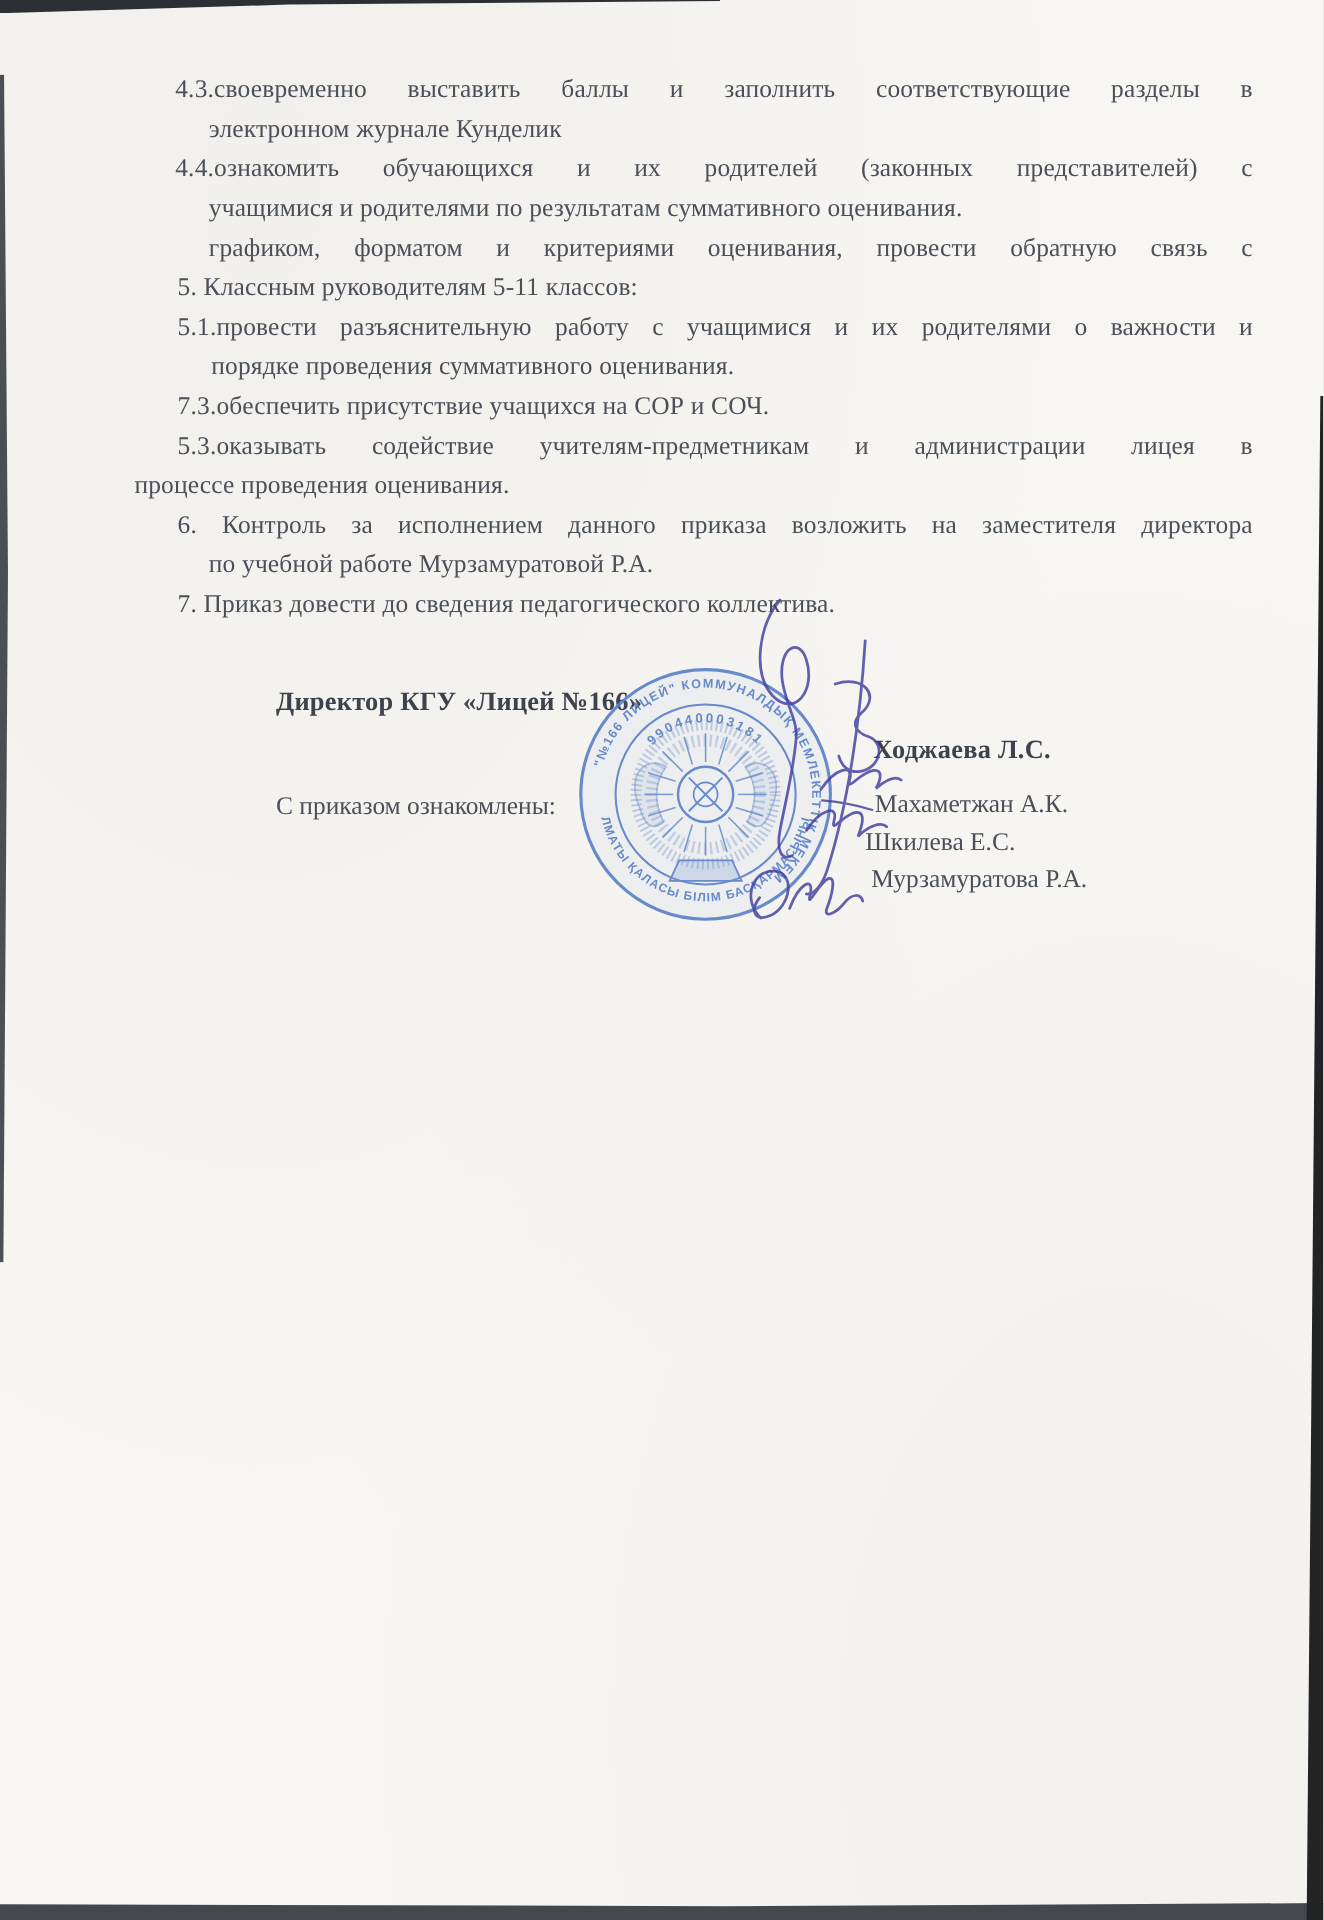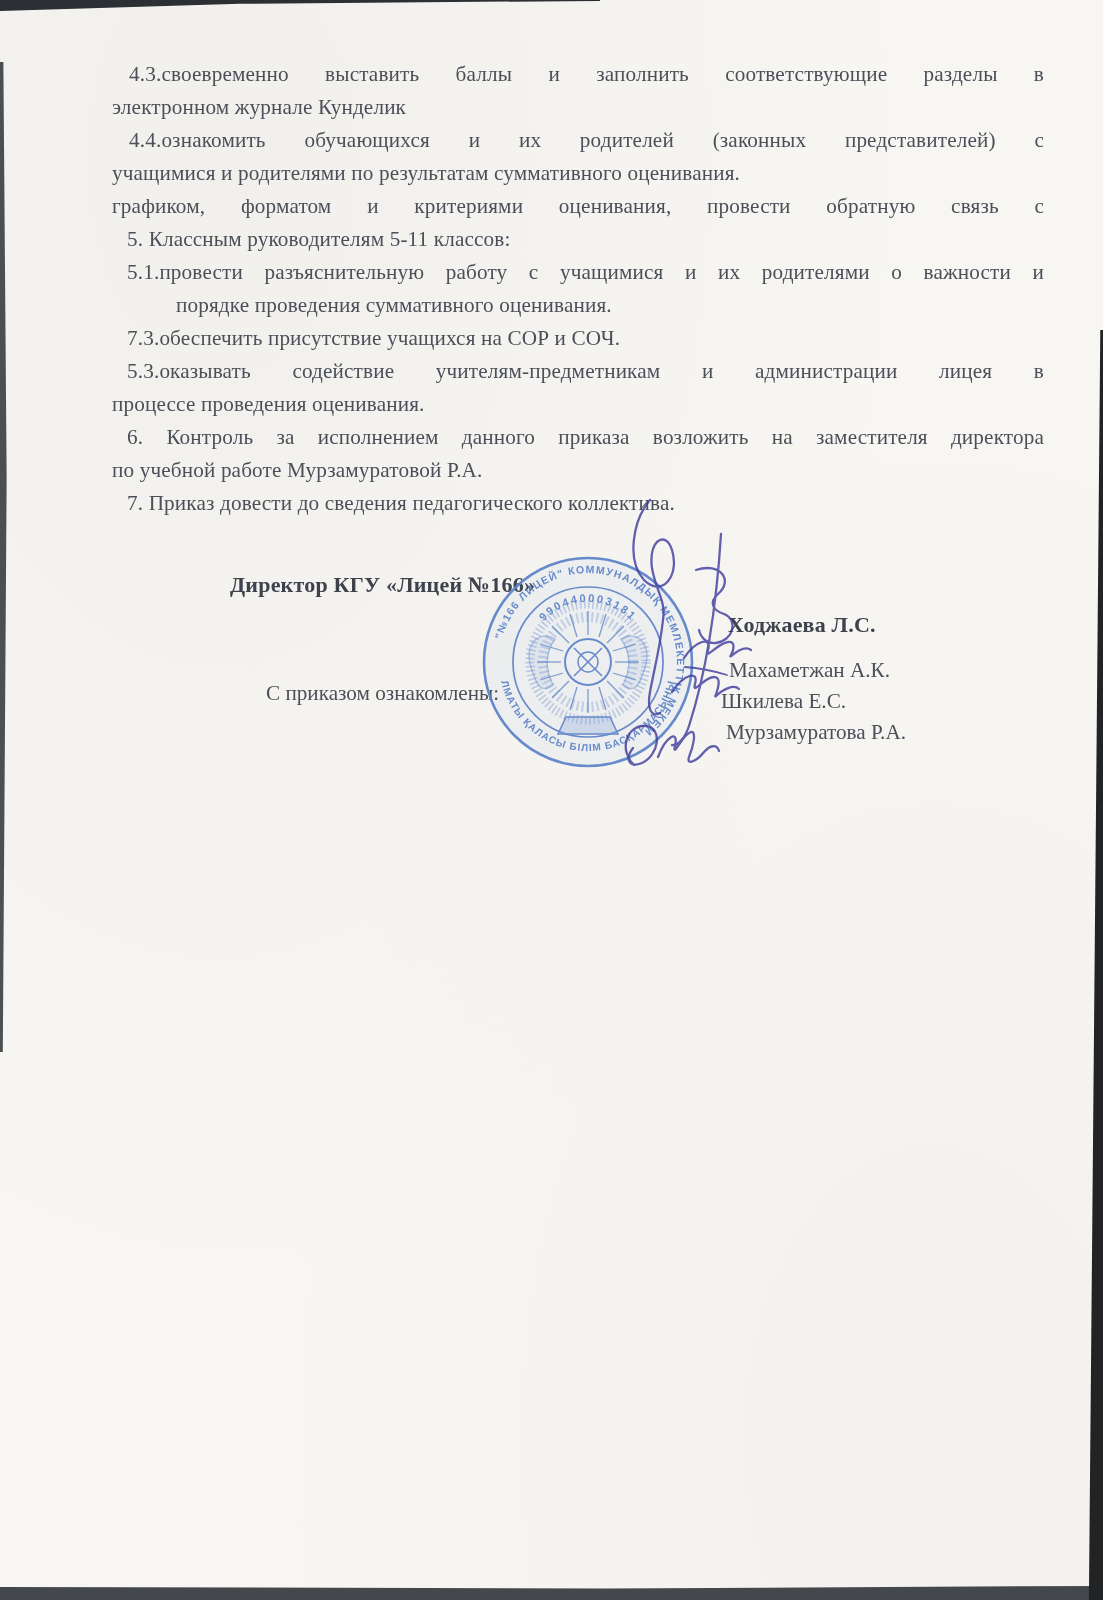--- a/index.html
+++ b/index.html
@@ -20,23 +20,23 @@
   .band-right{right:0;top:330px;width:15px;height:1270px;background:#212325;
     clip-path:polygon(82% 0,100% 0,100% 100%,6% 100%);}
   .band-left{left:0;top:62px;width:7px;height:990px;background:#3c4147;opacity:.92;
     clip-path:polygon(0 0,48% 0,95% 42%,40% 100%,0 100%);}
 
   
   .doc-body{position:absolute;left:112px;top:58px;width:932px;
     font-size:21.2px;line-height:33px;color:#4a4f58;letter-spacing:.15px;}
   .line{min-height:33px;}
   .line.just{text-align:justify;text-align-last:justify;}
-  .line.n4{margin-left:17px;}
-  .line.item{margin-left:15px;}
-  .line.cont{}
+  .line.n4{margin-left:34px;}
+  .line.item{margin-left:36px;}
+  .line.cont{margin-left:62px;}
   .line.cont2{margin-left:64px;}
   .line.flush{margin-left:0;}
 
   .sig-text{position:absolute;font-size:21.2px;color:#4a4f58;white-space:nowrap;}
   .sig-bold{font-weight:bold;font-size:22px;color:#3d424d;letter-spacing:.2px;}
 
   .stamp-svg{position:absolute;left:471px;top:545px;opacity:.92;}
   .sign-svg{position:absolute;left:588px;top:478px;}
 </style>
 </head>
@@ -63,21 +63,21 @@
       <div class="line item just"><span>5.3.оказывать содействие учителям-предметникам и администрации лицея в</span></div>
       <div class="line flush"><span>процессе проведения оценивания.</span></div>
       <div class="line item just"><span>6.  Контроль за исполнением данного приказа возложить на заместителя  директора</span></div>
       <div class="line cont"><span>по учебной работе  Мурзамуратовой Р.А.</span></div>
       <div class="line item"><span>7.  Приказ довести до сведения педагогического коллектива.</span></div>
     </div>
 
   <div class="sig-text sig-bold" style="left:230px;top:572px;">Директор КГУ «Лицей №166»</div>
   <div class="sig-text sig-bold" style="left:728px;top:595px;margin-top:17px;">Ходжаева Л.С.</div>
 
-  <div class="sig-text" style="left:230px;top:681px;margin-left:36px;">С приказом  ознакомлены:</div>
+  <div class="sig-text" style="left:230px;top:659px;">С приказом  ознакомлены:</div>
   <div class="sig-text" style="left:729px;top:658px;">Махаметжан А.К.</div>
   <div class="sig-text" style="left:721px;top:689px;">Шкилева Е.С.</div>
   <div class="sig-text" style="left:726px;top:720px;">Мурзамуратова Р.А.</div>
 
   <svg class="stamp-svg" width="234" height="234" viewBox="0 0 234 234">
     <g stroke="#5b82c8" fill="none" stroke-width="2">
       <circle cx="117" cy="117" r="104" stroke-width="2.6" fill="rgba(120,150,212,0.07)"></circle>
       <circle cx="117" cy="117" r="75" stroke-width="1.7"></circle>
 
       <circle cx="117" cy="117" r="58" stroke-width="9" stroke-dasharray="1.6 2.6" opacity="0.38"></circle>

